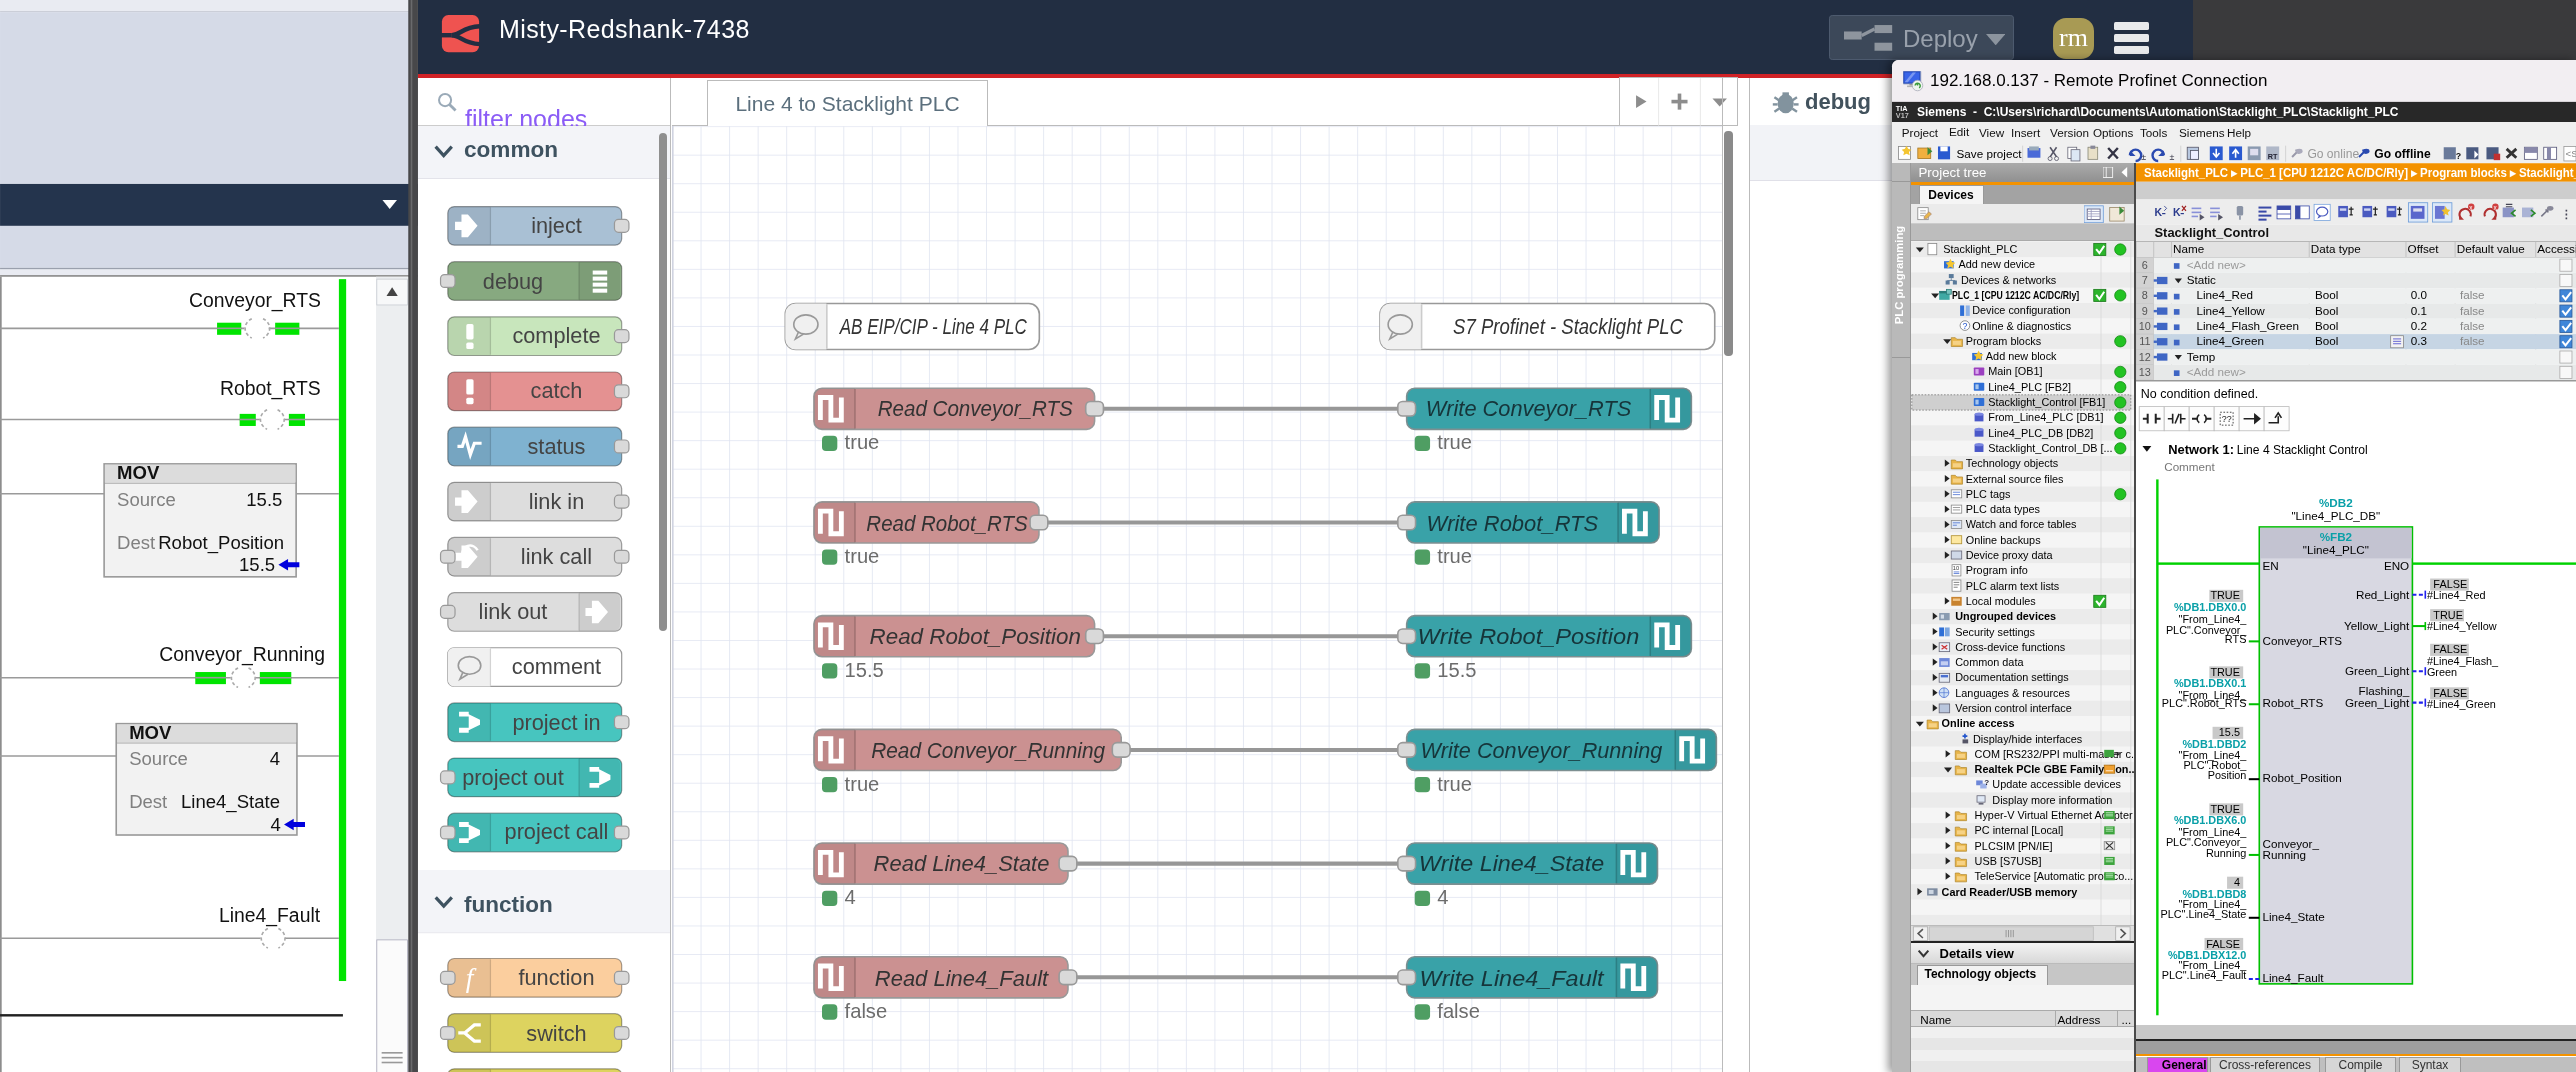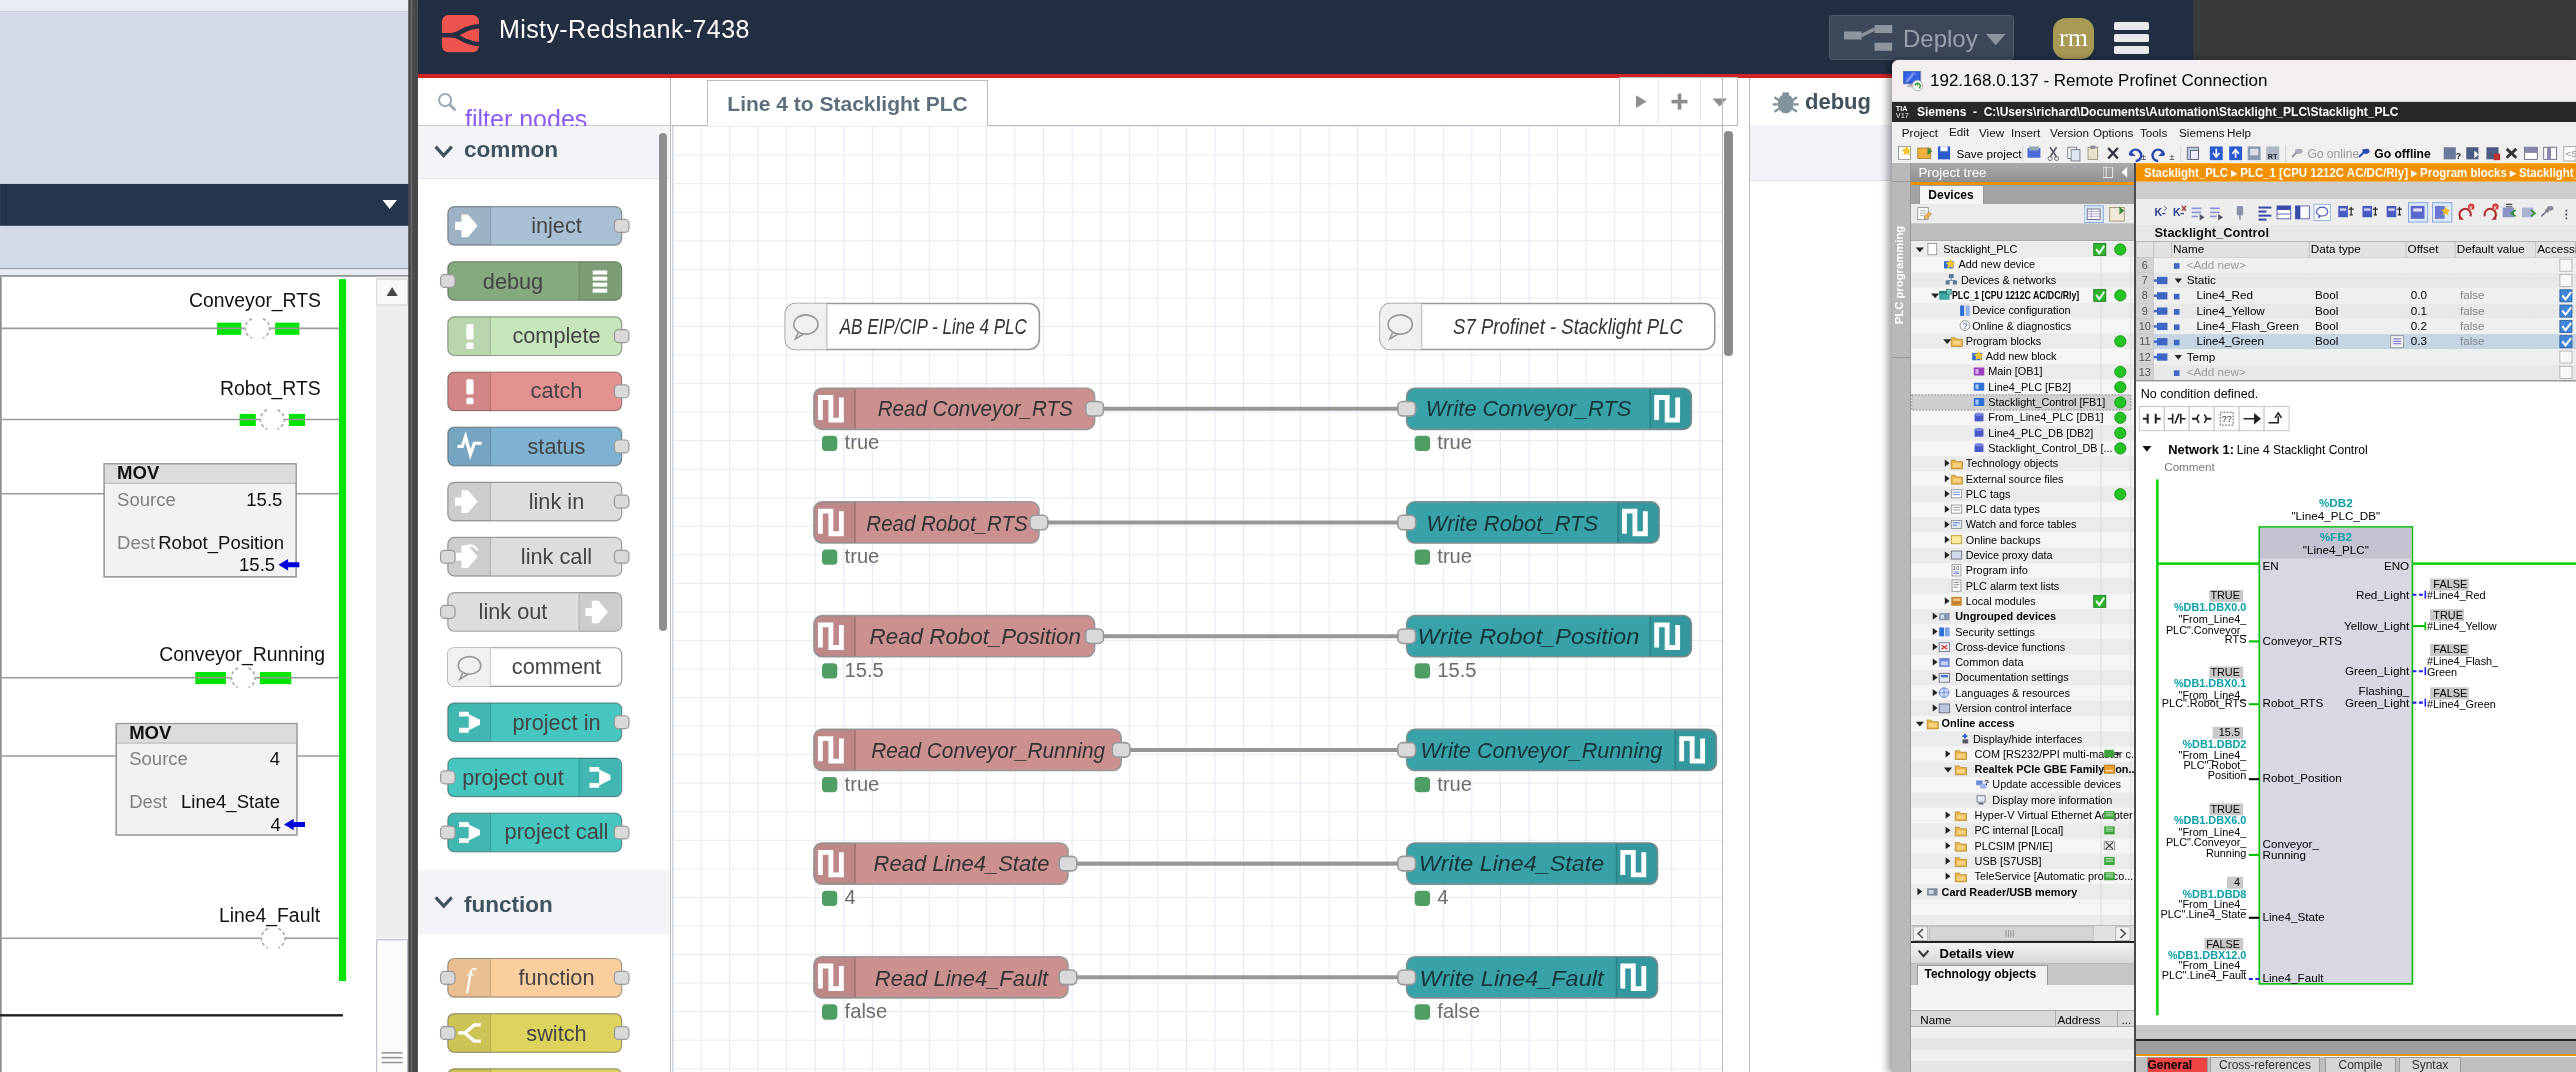--- a/index.html
+++ b/index.html
@@ -325,21 +325,21 @@
 <text x="172" y="1136" font-size="27" text-anchor="middle" fill="#444">change</text>
 <rect x="28" y="1119.0" width="18" height="16" rx="5" fill="#d9d9d9" stroke="#999" stroke-width="1.5"></rect>
 <rect x="244" y="1119.0" width="18" height="16" rx="5" fill="#d9d9d9" stroke="#999" stroke-width="1.5"></rect>
 </g>
         </svg>
       <div class="abs" style="left:241px;top:55px;width:8px;height:498px;background:#8f8f8f;border-radius:4px"></div>
       <div class="abs" style="left:252px;top:0;width:0.8px;height:994px;background:#bbb"></div>
     </div>
 
     <div class="abs" style="left:254px;top:78px;width:1050px;height:48px;background:#fff;border-bottom:0.8px solid #bbb"></div>
-    <div class="abs" style="left:289px;top:80px;width:281px;height:47px;background:#fff;border:0.8px solid #bbb;border-bottom:none;text-align:center;font-size:21px;font-weight:700;color:#5b6f7d;line-height:45px">Line 4 to Stacklight PLC</div>
+    <div class="abs" style="left:289px;top:80px;width:281px;height:47px;background:#fff;border:0.8px solid #bbb;border-bottom:none;text-align:center;font-size:21px;font-weight:400;color:#5b6f7d;line-height:45px">Line 4 to Stacklight PLC</div>
     <div class="abs" style="left:1201px;top:77px;width:119px;height:49px;background:#fff;border:0.8px solid #bbb">
       <svg class="abs" style="left:0;top:0" width="119" height="48" viewBox="0 0 148 59">
           <line x1="48" y1="0" x2="48" y2="59" stroke="#e4e4e4"></line>
           <line x1="100" y1="0" x2="100" y2="59" stroke="#e4e4e4"></line>
           <path d="M20 21 l13 8 l-13 8 z" fill="#8d8d8d"></path>
           <g stroke="#8d8d8d" stroke-width="4.5">
             <line x1="74" y1="19" x2="74" y2="39"></line>
             <line x1="64" y1="29" x2="84" y2="29"></line>
           </g>
           <path d="M115 25 h18 l-9 10 z" fill="#8d8d8d"></path>
@@ -1205,21 +1205,21 @@
 <text x="369" y="299" font-size="13.5" fill="#000">FALSE</text>
 <text x="361" y="313" font-size="13.5" fill="#000">#Line4_Green</text>
 <line x1="343" y1="306" x2="359" y2="306" stroke="#2222ee" stroke-width="2.5" stroke-dasharray="5,3"></line>
 <line x1="359" y1="301" x2="359" y2="311" stroke="#2222ee" stroke-width="2"></line>
           </svg>
         <div class="abs" style="left:0;top:862px;width:440px;height:13.7px;background:#c8c8c8"></div>
         <div class="abs" style="left:0;top:876px;width:440px;height:2.4px;background:#222"></div>
         <div class="abs" style="left:0;top:878px;width:440px;height:13px;background:#9e9e9e"></div>
         <div class="abs" style="left:0;top:891px;width:440px;height:2.4px;background:#f39200"></div>
         <div class="abs" style="left:0;top:894px;width:440px;height:16px;background:#bfbfbf">
-          <div class="abs" style="left:10.5px;top:0;width:61px;height:16px;background:#ef4444;border:0.8px solid #999;font-size:12px;font-weight:bold;color:#000;text-align:left">General</div>
+          <div class="abs" style="left:10.5px;top:0;width:61px;height:16px;background:#d946ef;border:0.8px solid #999;font-size:12px;font-weight:bold;color:#000;text-align:right">General</div>
           <div class="abs" style="left:74px;top:0;width:110px;height:19px;background:#d6d6d6;border:0.8px solid #999;font-size:12px;color:#333;text-align:center">Cross-references</div>
           <div class="abs" style="left:189px;top:0;width:71px;height:16px;background:#d6d6d6;border:0.8px solid #999;font-size:12px;color:#333;text-align:center">Compile</div>
           <div class="abs" style="left:263px;top:0;width:62px;height:16px;background:#d6d6d6;border:0.8px solid #999;font-size:12px;color:#333;text-align:center">Syntax</div>
         </div>
       </div>
     </div>
   </div>
 </div>
 
 

